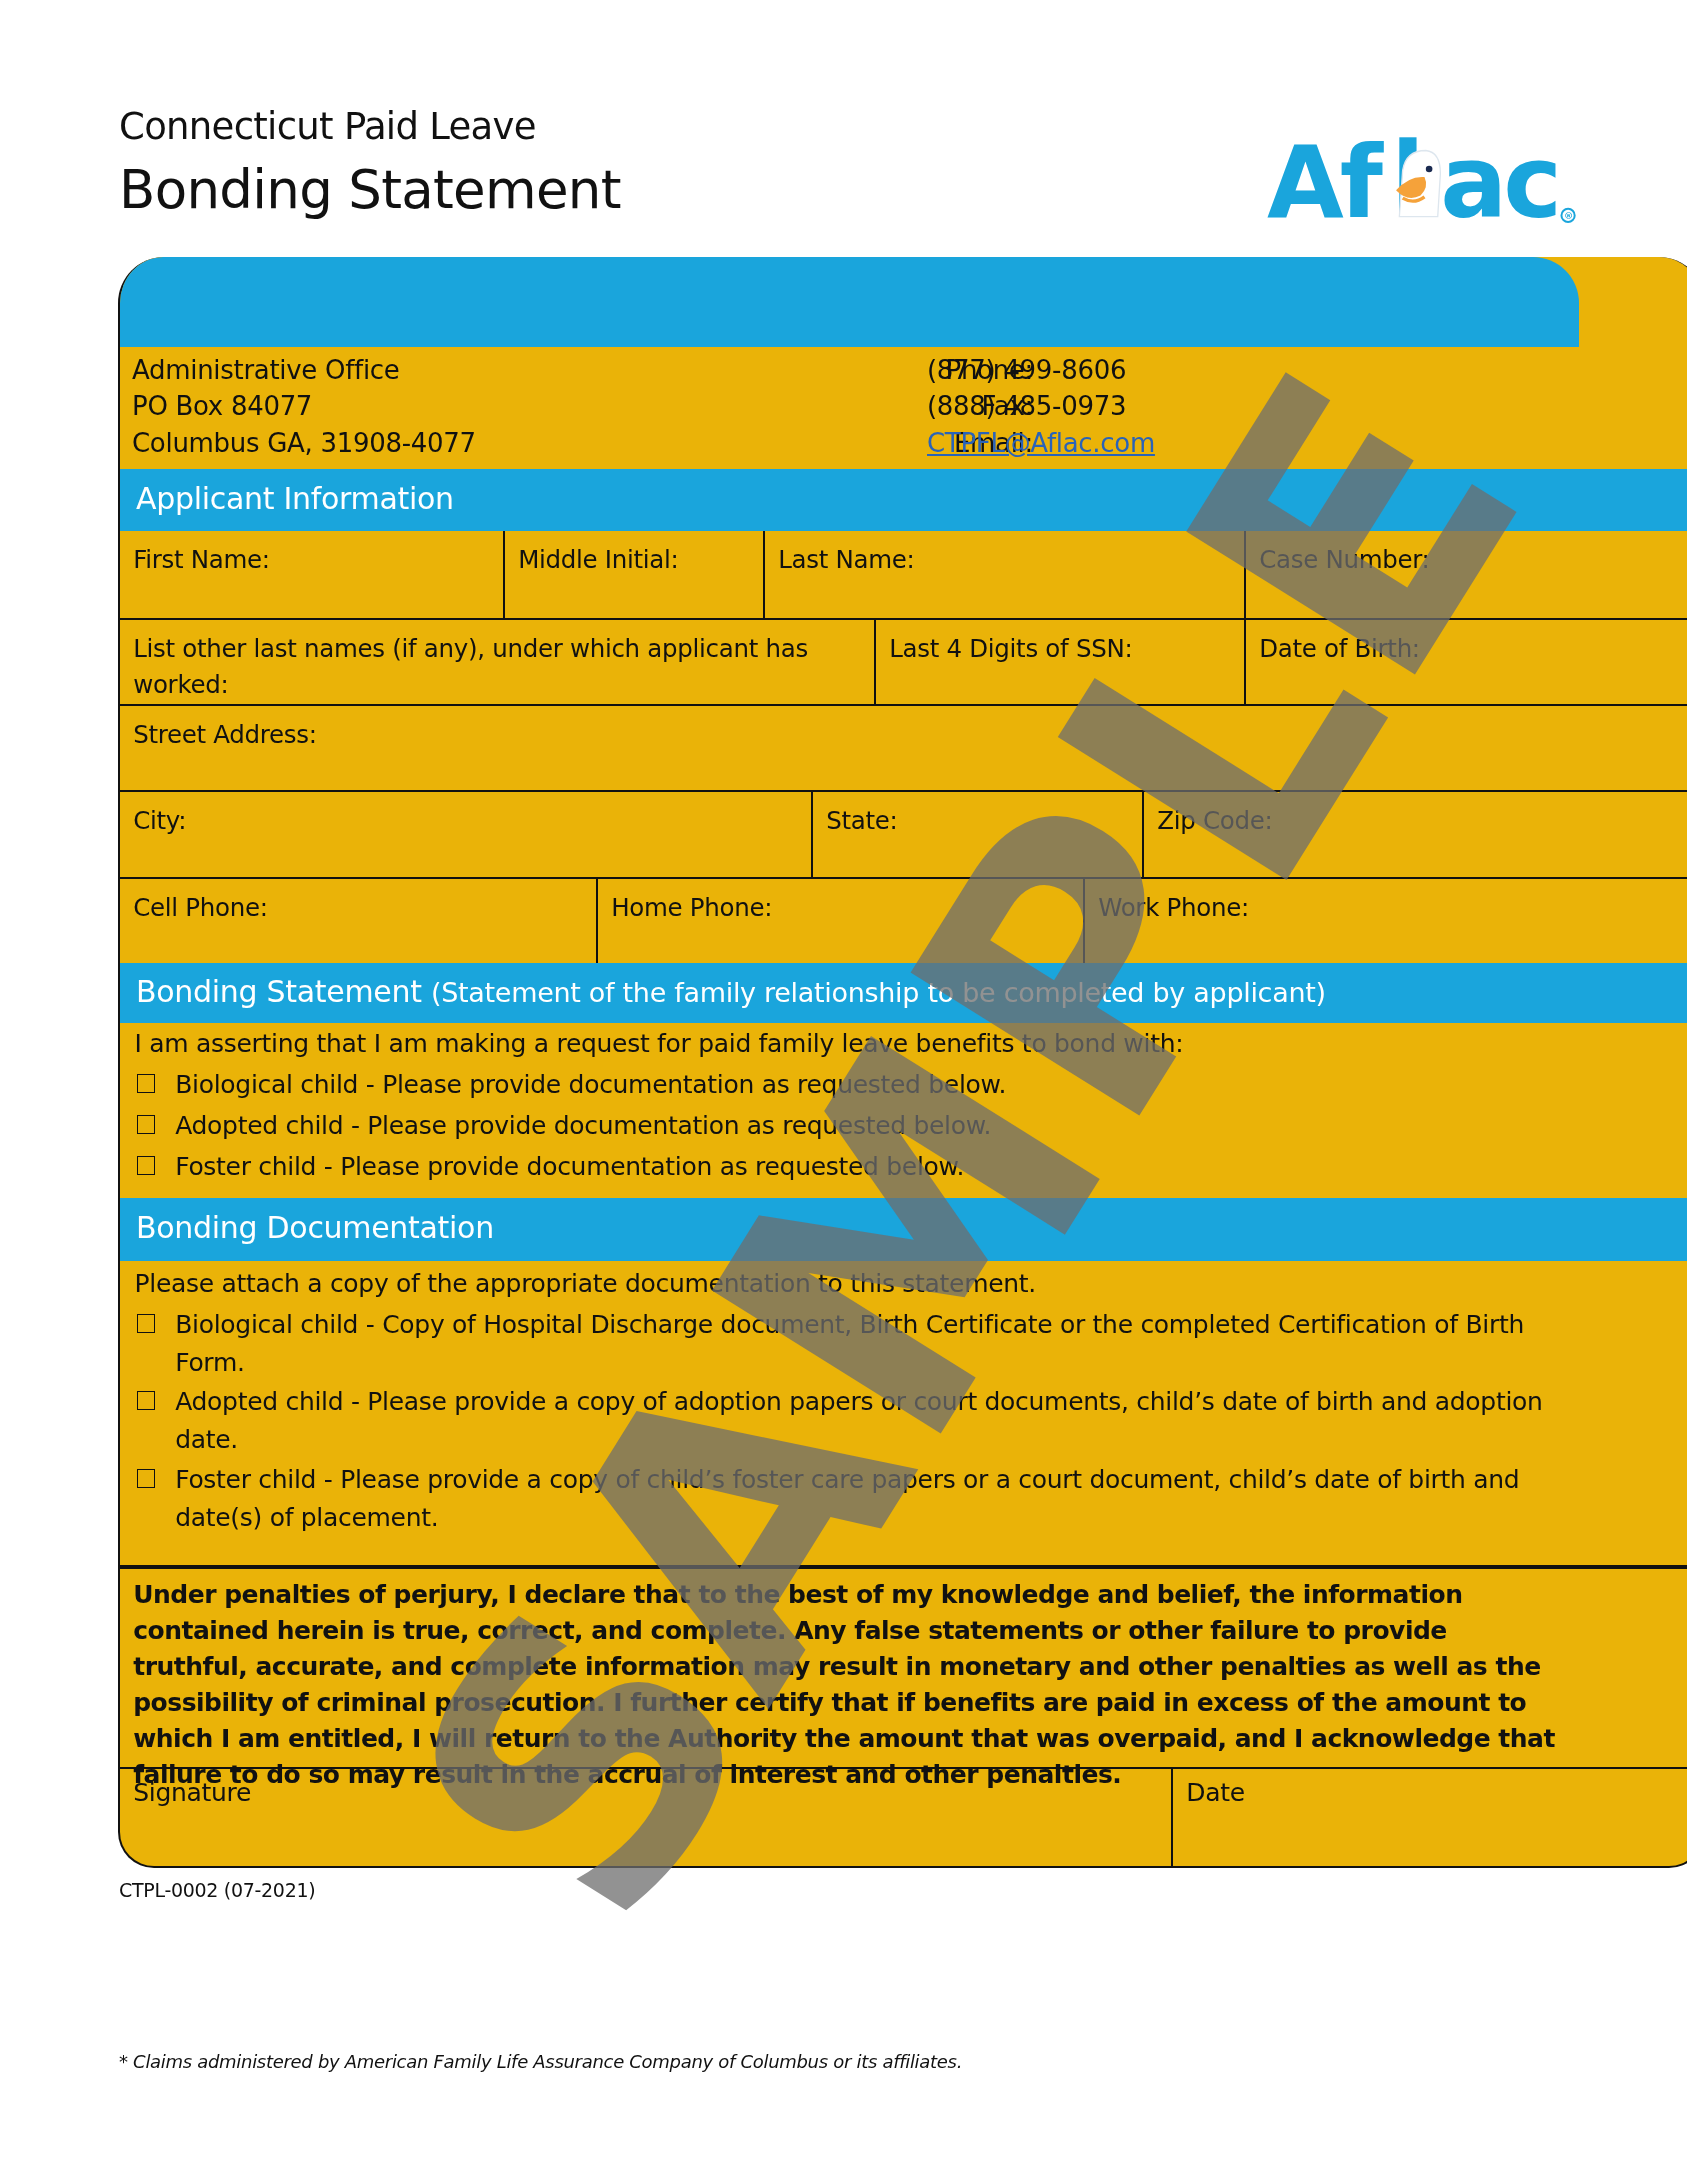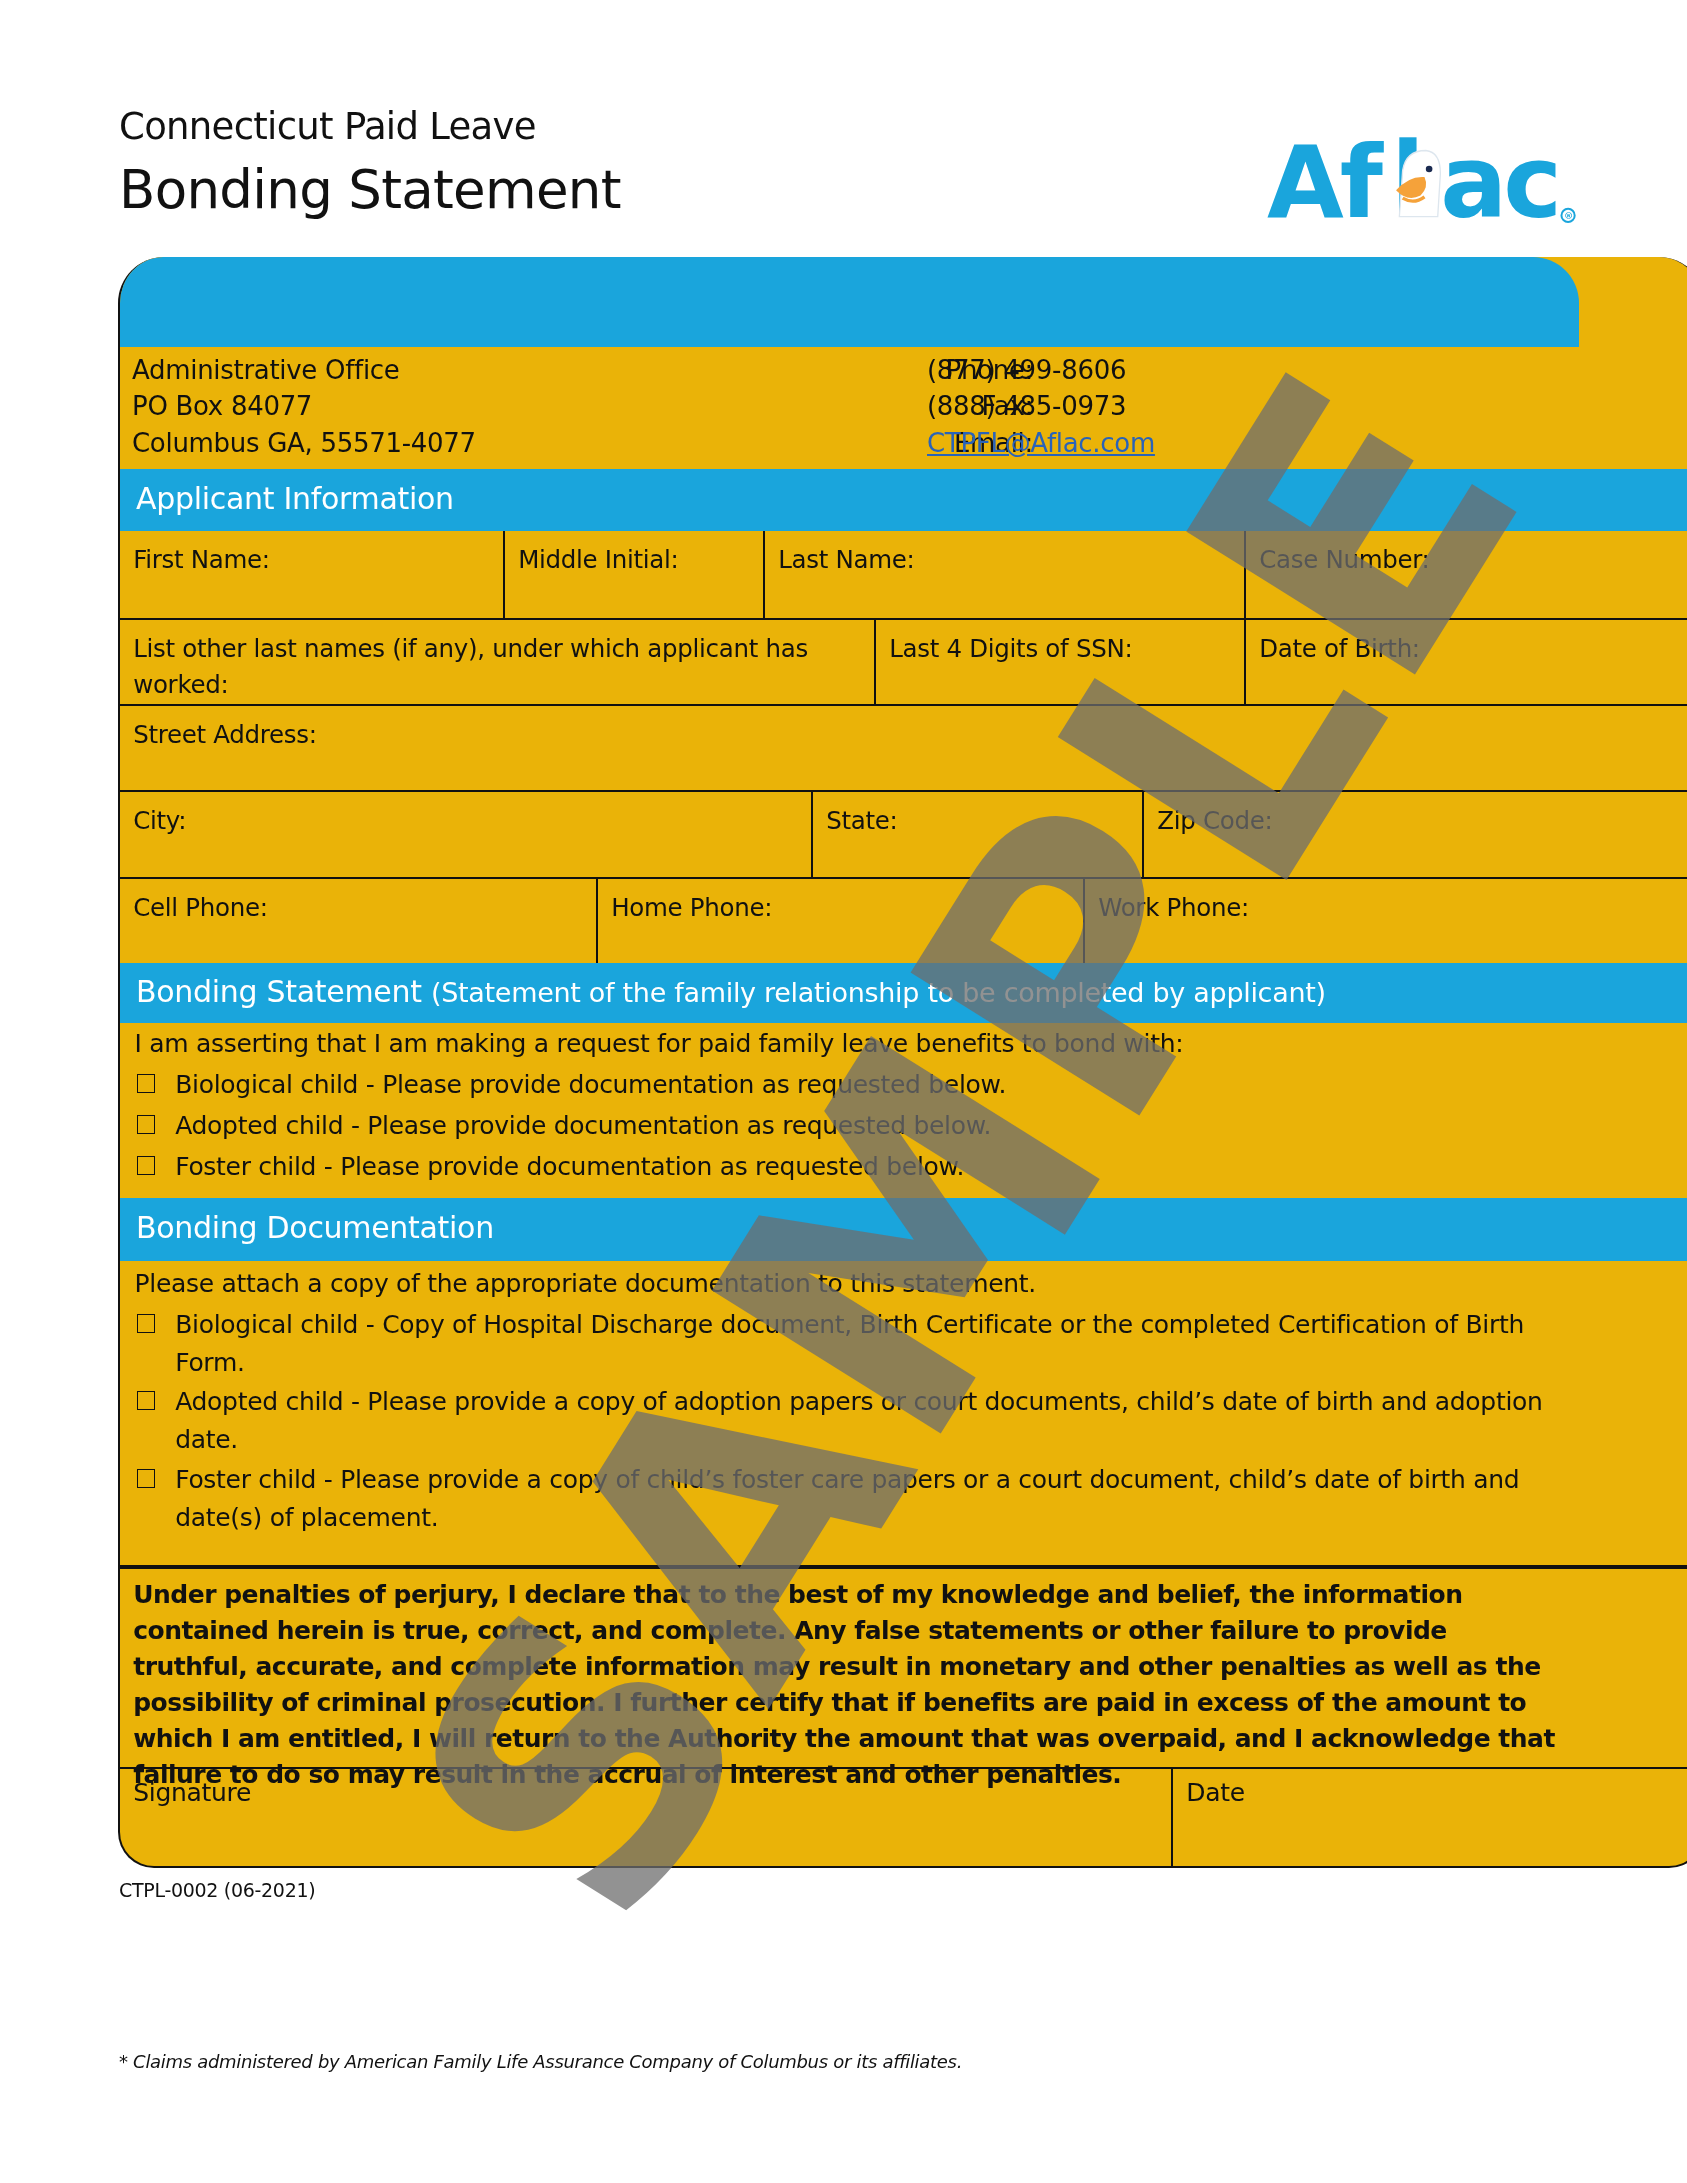--- a/index.html
+++ b/index.html
@@ -65,21 +65,21 @@
     <text x="449" y="144" font-family="DejaVu Sans, sans-serif" font-size="14" font-weight="bold" fill="#1aa5dc">®</text>
   </svg>
 </div>
 
 <div class="abs form">
   <div class="topband"></div>
 
   <div class="row admin" style="top:90px; height:122px;">
     <div class="l" style="top:8px;">Administrative Office</div>
     <div class="l" style="top:44px;">PO Box 84077</div>
-    <div class="l" style="top:81px;">Columbus GA, 55571-4077</div>
+    <div class="l" style="top:81px;">Columbus GA, 31908-4077</div>
 
     <div class="rl" style="top:8px;">Phone:</div>
     <div class="rv" style="top:8px;">(877) 499-8606</div>
     <div class="rl" style="top:44px;">Fax:</div>
     <div class="rv" style="top:44px;">(888) 485-0973</div>
     <div class="rl" style="top:81px;">Email:</div>
     <div class="rv link" style="top:81px;">CTPFL@Aflac.com</div>
   </div>
 
   <div class="secthdr" style="top:212px; height:62px;">
@@ -191,17 +191,17 @@
   <div class="row hline" style="top:1510px; height:101px;">
     <div class="cell first" style="left:0; width:1051px;">
       <div class="sig-label">Signature</div>
     </div>
     <div class="cell" style="left:1051px; width:404px;padding-left:40px;">
       <div class="sig-label">Date</div>
     </div>
   </div>
 </div>
 
-<div class="abs formcode">CTPL-0002 (06-2021)</div>
+<div class="abs formcode">CTPL-0002 (07-2021)</div>
 <div class="abs footnote">* Claims administered by American Family Life Assurance Company of Columbus or its affiliates.</div>
 
 <div class="abs watermark">SAMPLE</div>
 
 
 </body></html>

